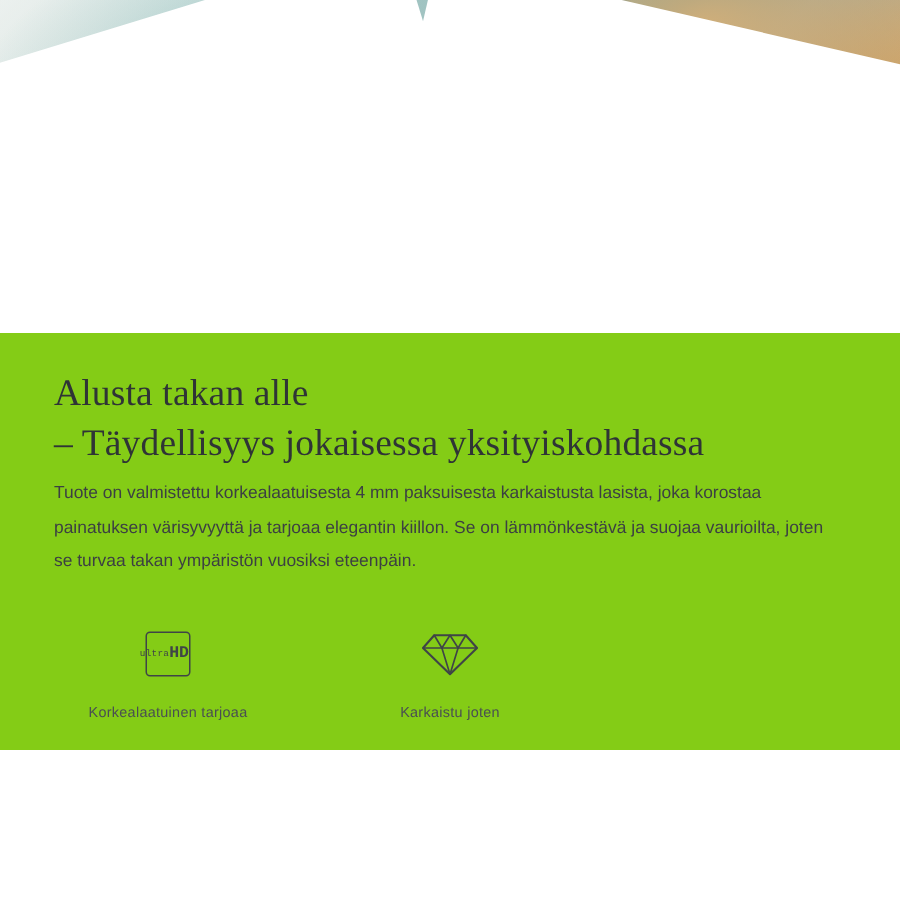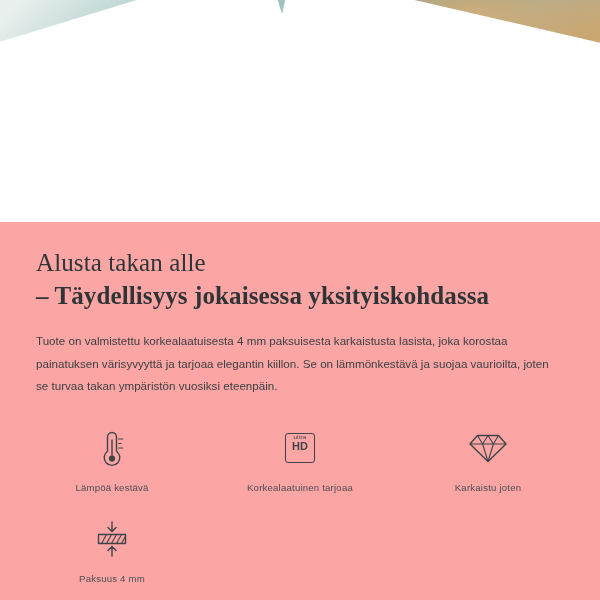--- a/index.html
+++ b/index.html
@@ -9,22 +9,22 @@
   body {
     width: 600px;
     height: 600px;
     background: #ffffff;
     font-family: "Liberation Sans", sans-serif;
     overflow: hidden;
   }
   .page {
     position: relative;
     width: 600px;
-    height: 600px;
-    background: #fca5a5;
+    height: 500px;
+    background: #84cc16;
   }
 
   
   .hero {
     position: relative;
     width: 600px;
     height: 222px;
     overflow: hidden;
     background: #ffffff;
   }
@@ -127,24 +127,23 @@
     margin: 24px 0 0 0;
     font-family: "Liberation Serif", serif;
     font-weight: 400;
     font-size: 25px;
     line-height: 1.32;
     color: #2f3436;
     letter-spacing: 0.1px;
   }
   .headline .line2 {
     display: block;
-    font-weight: bold;
   }
   .body-copy {
-    margin: 18px 0 0 0;
+    margin: 6px 0 0 0;
     font-size: 11.6px;
     line-height: 1.95;
     color: #3c4043;
     max-width: 540px;
     letter-spacing: 0.01px;
   }
 
   
   .features {
     display: grid;
@@ -186,24 +185,24 @@
     stroke-width: 1.1;
     stroke-linecap: round;
     stroke-linejoin: round;
   }
   .hd-box {
     width: 28px;
     height: 28px;
     border: 1.4px solid #3f4447;
     border-radius: 3px;
     display: flex;
-    flex-direction: column;
     align-items: center;
-    justify-content: flex-start;
+    justify-content: flex-end;
     line-height: 1;
+    font-family: Liberation Mono, monospace;
   }
   .hd-top {
     font-size: 6.2px;
     letter-spacing: 0.2px;
     color: #3f4447;
   }
   .hd-bot {
     font-size: 11px;
     font-weight: bold;
     color: #3f4447;
@@ -230,31 +229,20 @@
   <div class="content">
     <h1 class="headline">
       <span>Alusta takan alle</span>
       <span class="line2">– Täydellisyys jokaisessa yksityiskohdassa</span>
     </h1>
     <p class="body-copy">Tuote on valmistettu korkealaatuisesta 4 mm paksuisesta karkaistusta lasista, joka korostaa painatuksen värisyvyyttä ja tarjoaa elegantin kiillon. Se on lämmönkestävä ja suojaa vaurioilta, joten se turvaa takan ympäristön vuosiksi eteenpäin.</p>
   </div>
 
   <div class="features">
 
-    <div class="feature">
-      <div class="feature-icon">
-        <svg width="34" height="44" viewBox="0 0 34 44">
-          <path class="stroke" d="M17 6.5 a4.5 4.5 0 0 1 4.5 4.5 v14.2 a7.8 7.8 0 1 1 -9 0 v-14.2 a4.5 4.5 0 0 1 4.5 -4.5 z"></path>
-          <path class="stroke" d="M17 14 v15.5"></path>
-          <circle cx="17" cy="32.6" r="3.1" fill="#3f4447"></circle>
-          <path class="stroke-thin" d="M23.6 13 h4.2 M23.6 17.5 h2.6 M23.6 22 h4.2"></path>
-        </svg>
-      </div>
-      <div class="feature-label">Lämpöä kestävä</div>
-    </div>
 
     <div class="feature">
       <div class="feature-icon">
         <div class="hd-box">
           <span class="hd-top">ultra</span>
           <span class="hd-bot">HD</span>
         </div>
       </div>
       <div class="feature-label">Korkealaatuinen tarjoaa</div>
     </div>
@@ -266,26 +254,15 @@
           <path class="stroke" d="M10.5 6.5 h21 l7.5 8.5 -18 17.5 -18 -17.5 z"></path>
           <path class="stroke-thin" d="M3.2 15 h35.6"></path>
           <path class="stroke-thin" d="M10.5 6.5 L15.6 15 L21 32.5 L26.4 15 L31.5 6.5"></path>
           <path class="stroke-thin" d="M15.6 15 L21 6.5 L26.4 15"></path>
         </svg>
       </div>
       <div class="feature-label">Karkaistu joten</div>
     </div>
 
 
-    <div class="feature">
-      <div class="feature-icon">
-        <svg width="40" height="42" viewBox="0 0 40 42">
-          <path class="stroke" d="M20 4 v8.5 M16 9.5 l4 4 4 -4"></path>
-          <path class="stroke" d="M20 38 v-8.5 M16 32.5 l4 -4 4 4"></path>
-          <rect class="stroke" x="6.5" y="16.5" width="27" height="9"></rect>
-          <path class="stroke-thin" d="M9.5 25.5 l5 -9 M14.5 25.5 l5 -9 M19.5 25.5 l5 -9 M24.5 25.5 l5 -9 M29.5 25.5 l4 -7.2"></path>
-        </svg>
-      </div>
-      <div class="feature-label">Paksuus 4 mm</div>
-    </div>
 
   </div>
 </div>
 
 </body></html>

